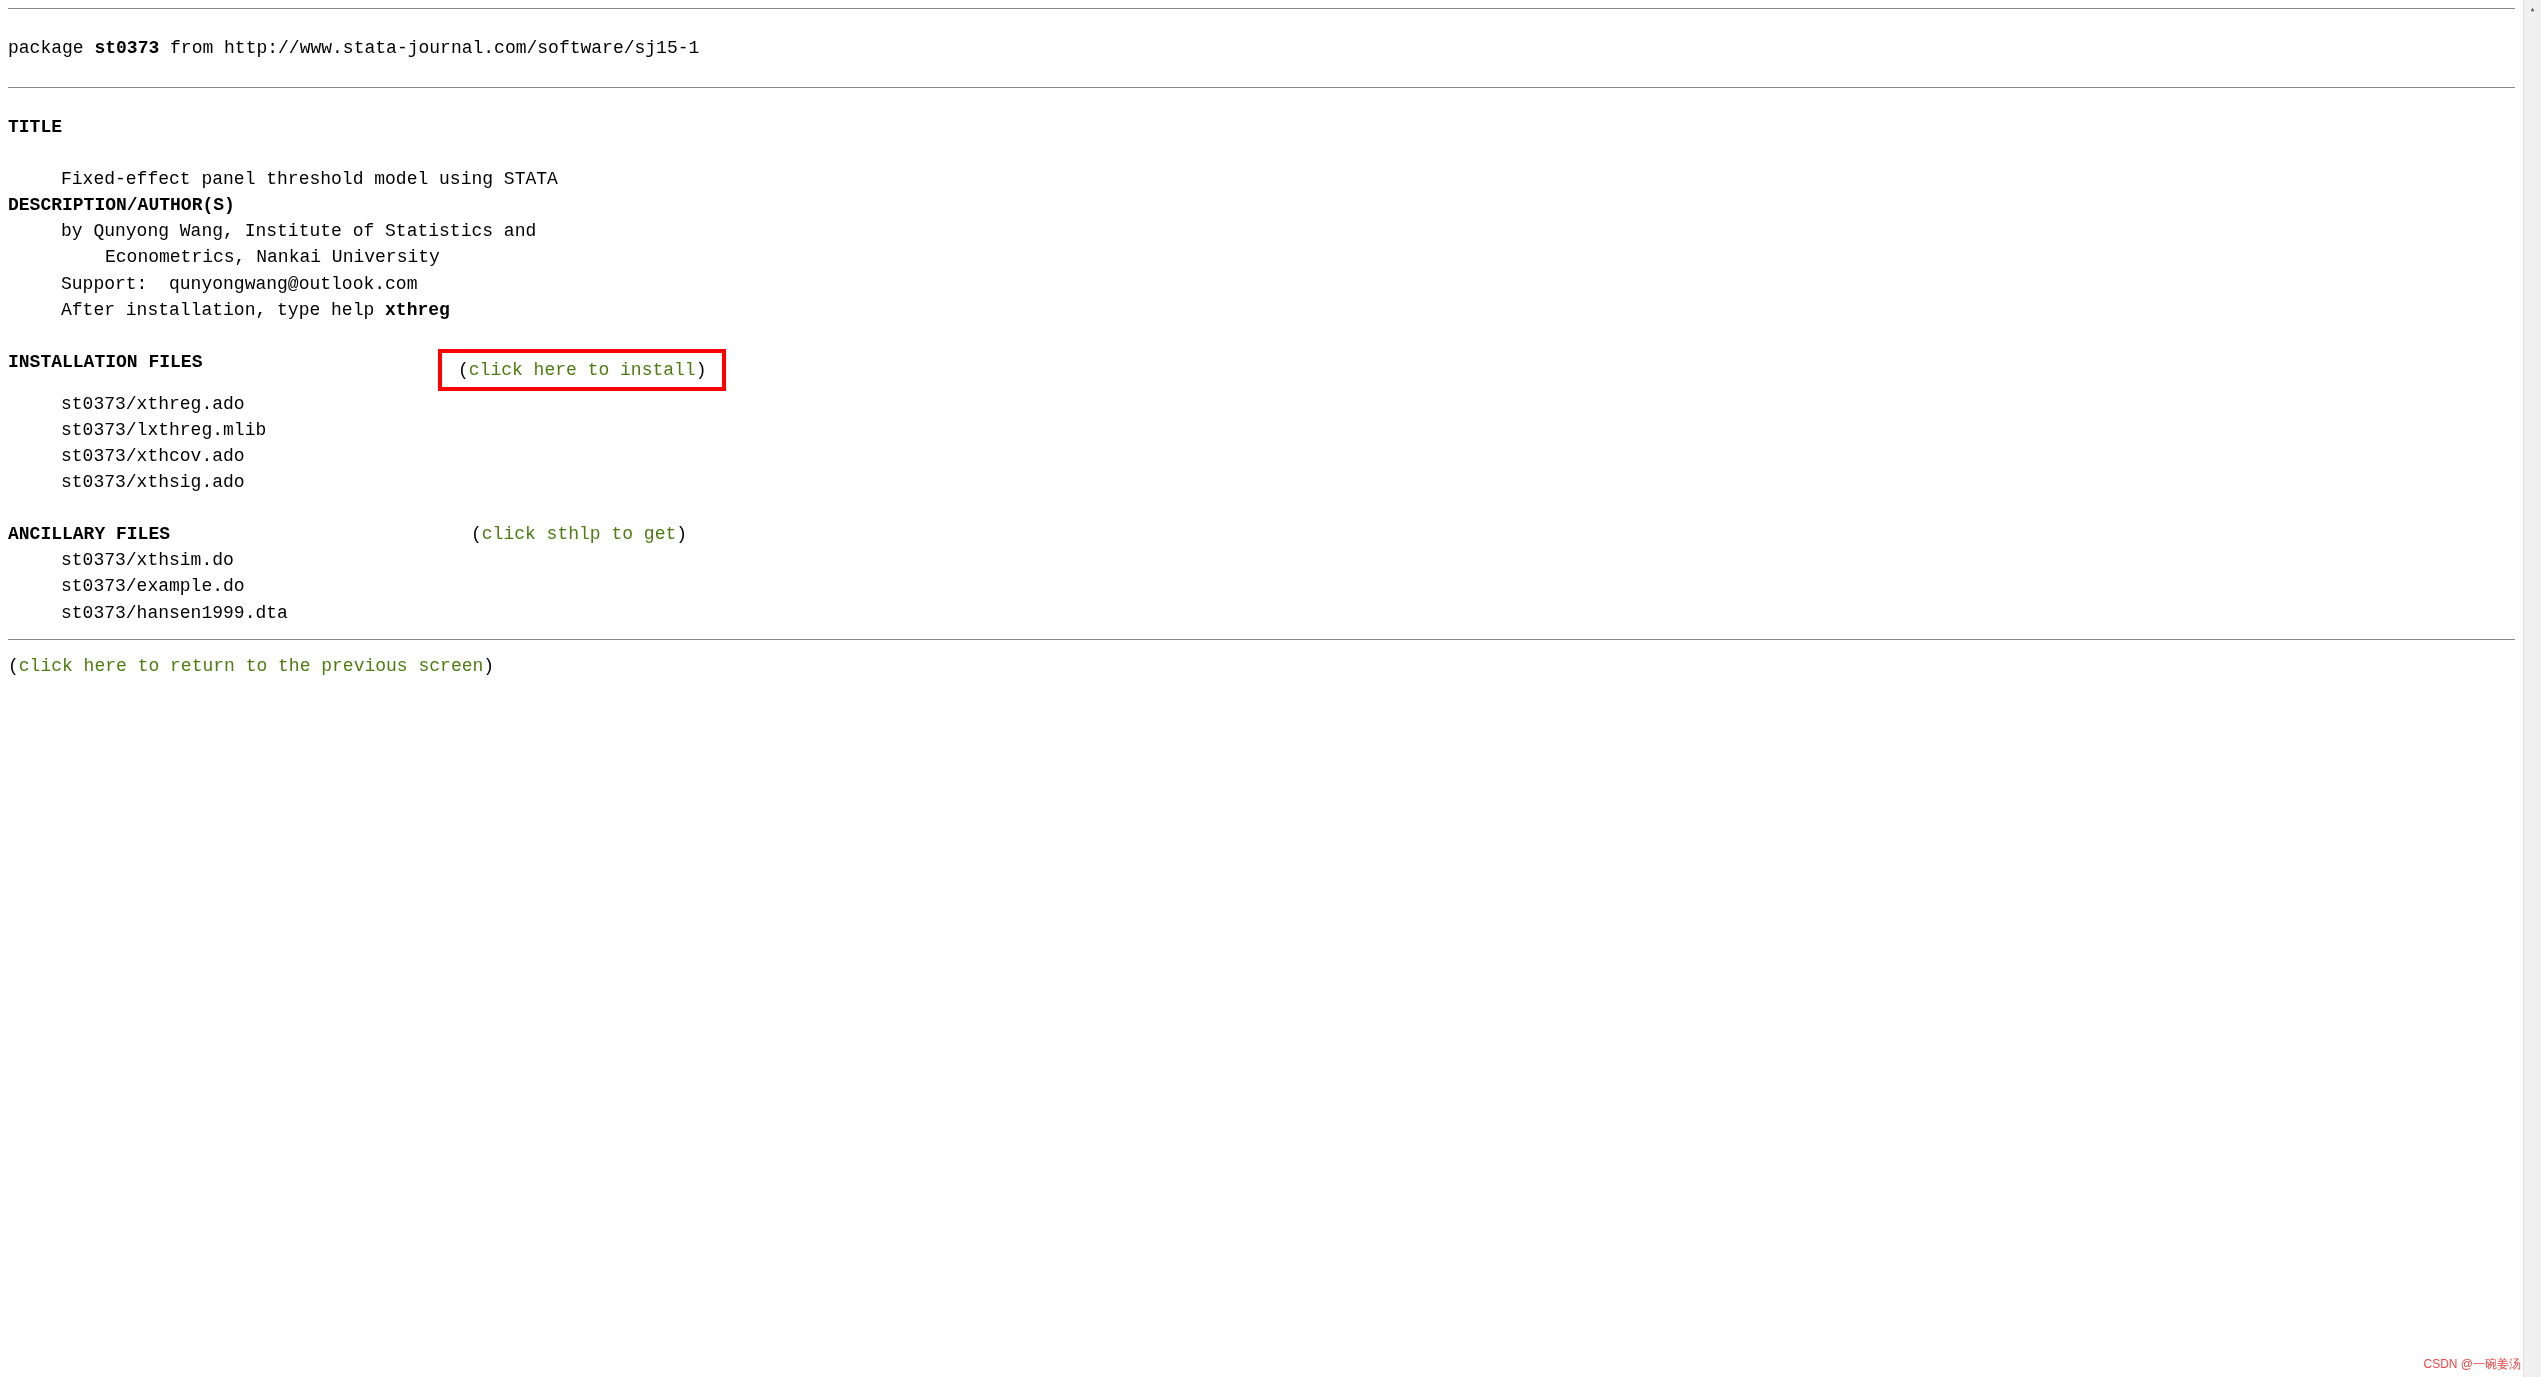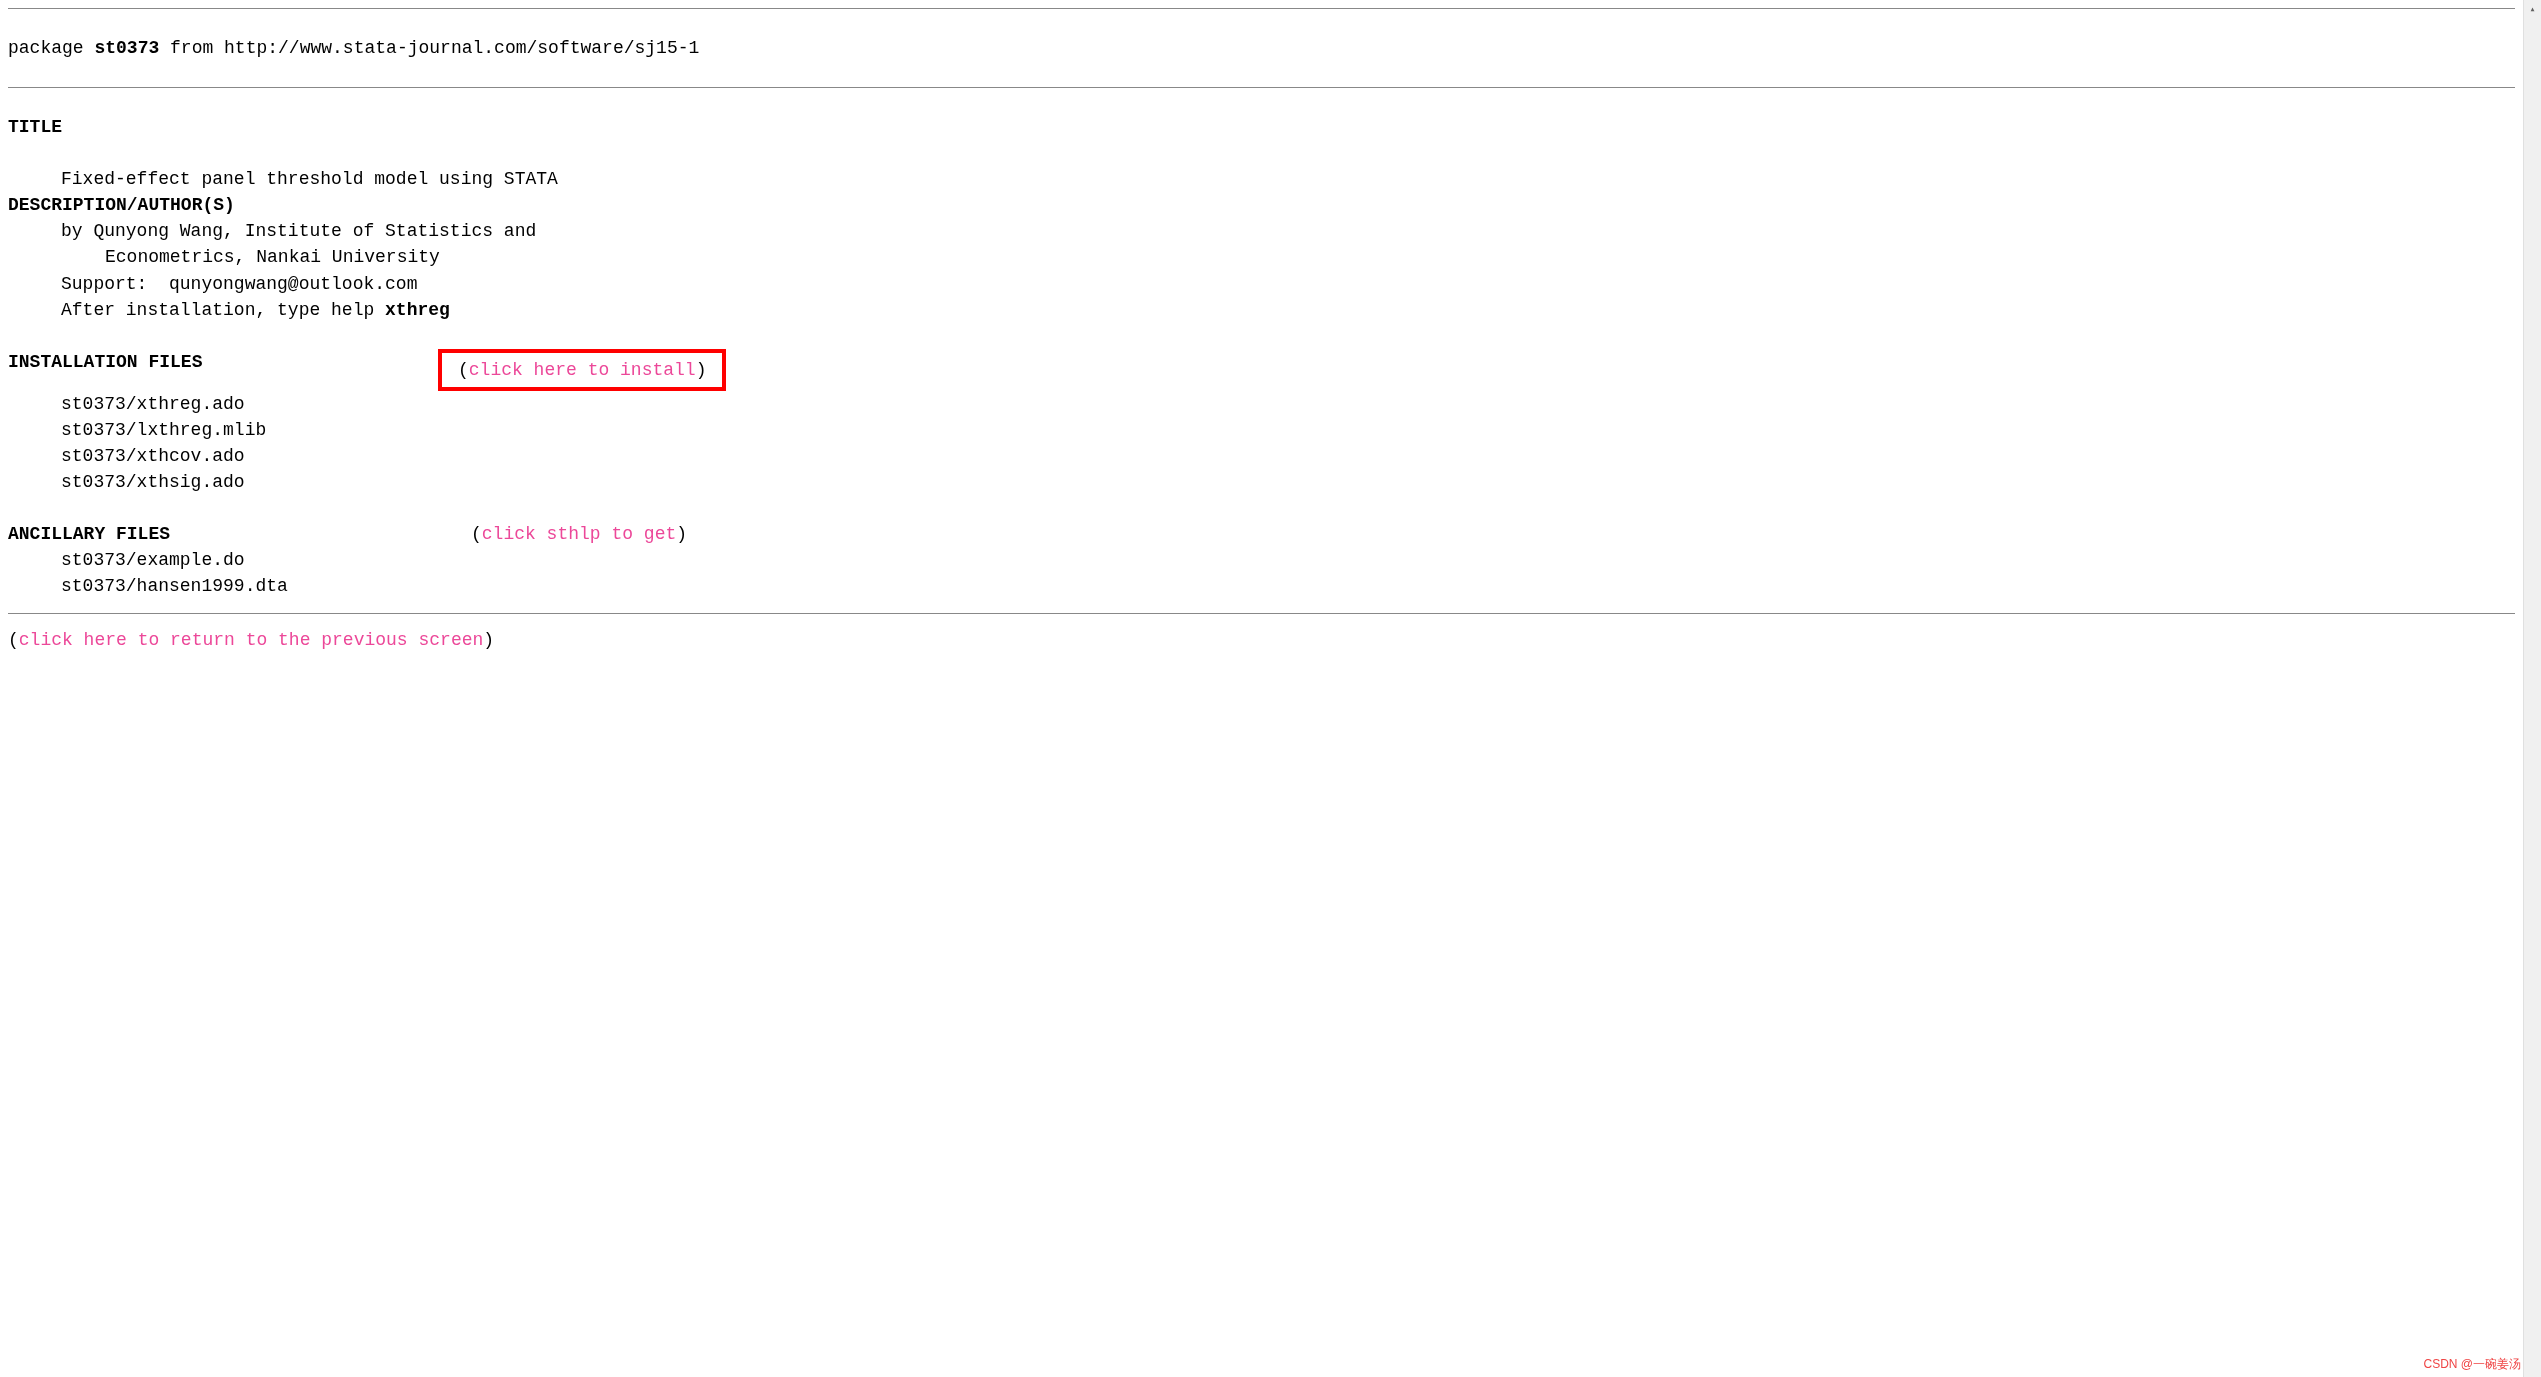--- a/index.html
+++ b/index.html
@@ -46,21 +46,21 @@
       margin: 0;
     }
     .line {
       white-space: pre;
       line-height: 1.45;
     }
     .bold {
       font-weight: bold;
     }
     .link {
-      color: #ec4899;
+      color: #4d7c0f;
       cursor: pointer;
     }
     .indent {
       padding-left: 53px;
     }
     .indent2 {
       padding-left: 97px;
     }
     .red-box {
       border: 4px solid #ff0000;
@@ -138,20 +138,21 @@
   <div class="line indent">st0373/lxthreg.mlib</div>
   <div class="line indent">st0373/xthcov.ado</div>
   <div class="line indent">st0373/xthsig.ado</div>
 
   <div class="empty-line"></div>
 
   <div class="ancillary-row">
     <div class="ancillary-label-cell bold">ANCILLARY FILES</div>
     <div class="ancillary-link-cell"><span>(</span><span class="link">click sthlp to get</span><span>)</span></div>
   </div>
+  <div class="line indent">st0373/xthsim.do</div>
   <div class="line indent">st0373/example.do</div>
   <div class="line indent">st0373/hansen1999.dta</div>
 
   <div style="height:13px"></div>
 
   <hr>
 
   <div style="height:13px"></div>
 
   <div class="line"><span>(</span><span class="link">click here to return to the previous screen</span><span>)</span></div>

